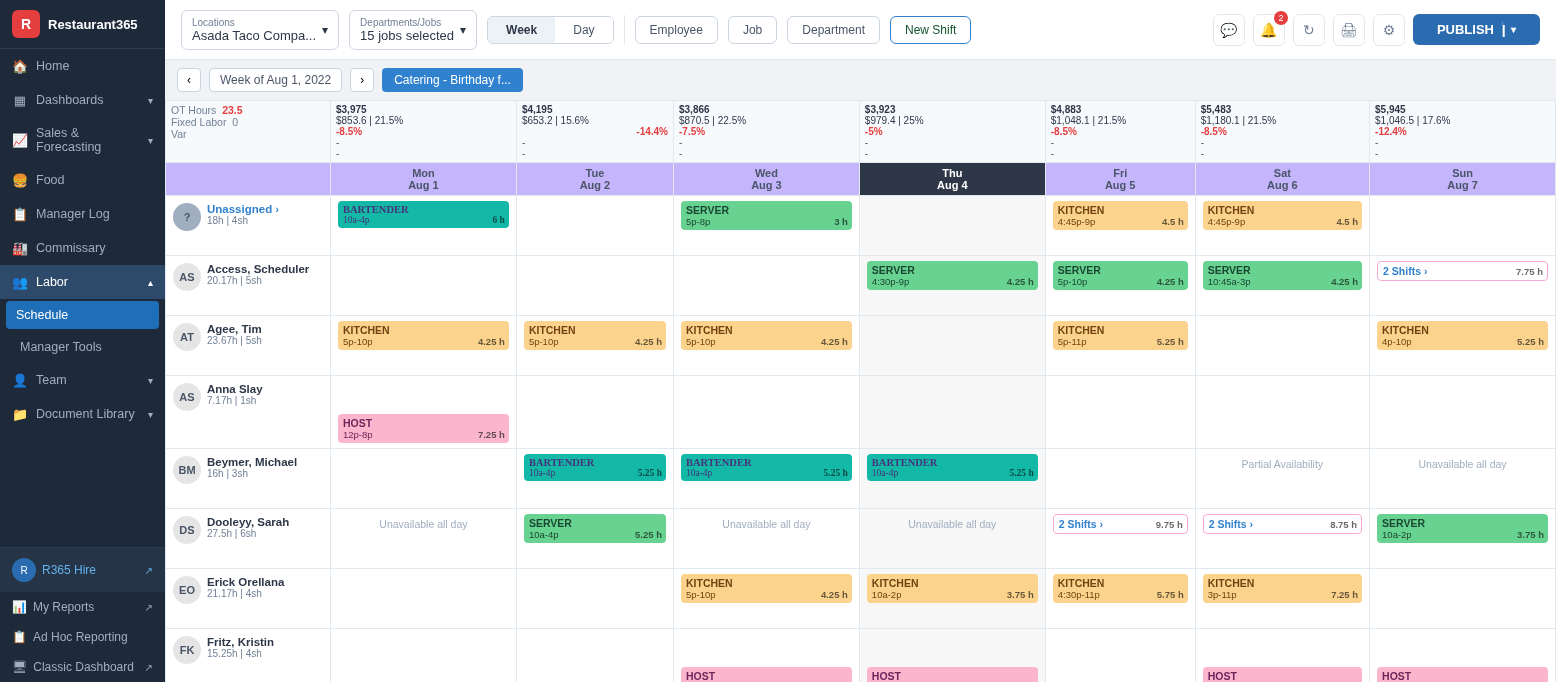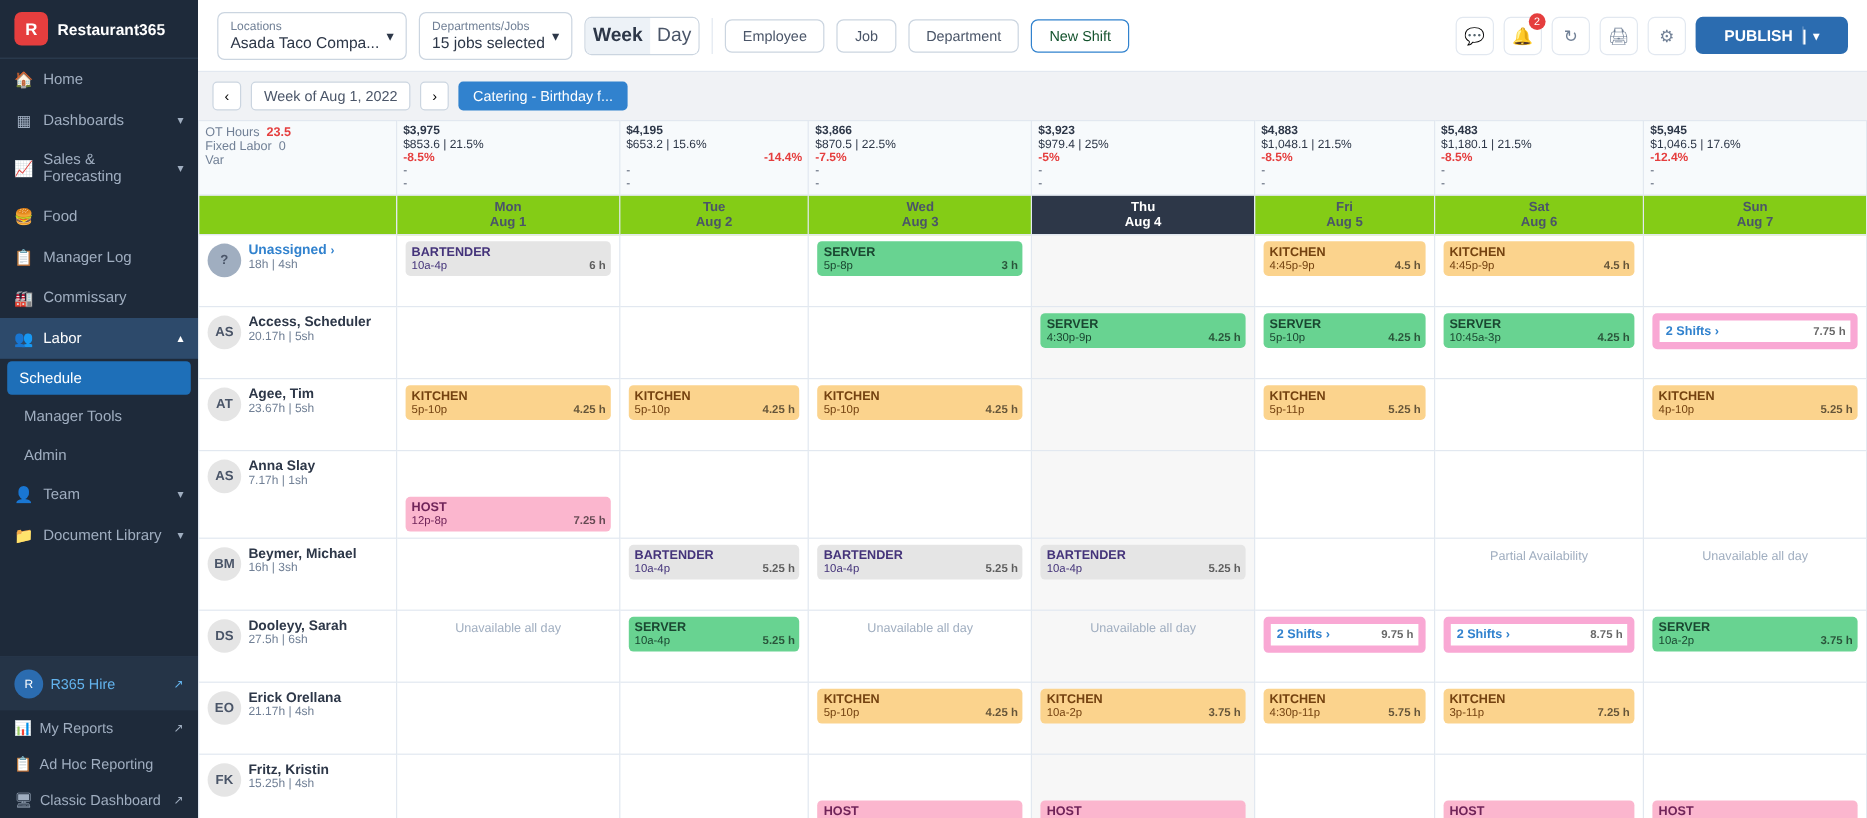--- a/index.html
+++ b/index.html
@@ -105,21 +105,21 @@
       display: flex; align-items: center; gap: 6px;
       cursor: pointer;
     }
     .topbar-select label { font-size: 10px; color: #718096; display: block; }
     .topbar-select .value { font-size: 13px; color: #2d3748; font-weight: 500; }
     .topbar-divider { width: 1px; height: 30px; background: #e2e8f0; }
     .view-toggle {
       display: flex; border: 1px solid #cbd5e0; border-radius: 6px; overflow: hidden;
     }
     .view-btn {
-      padding: 6px 6px; font-size: 16px; cursor: pointer; background: #fff; color: #4a5568; border: none;
+      padding: 6px 18px; font-size: 12px; cursor: pointer; background: #fff; color: #4a5568; border: none;
     }
     .view-btn.active { background: #edf2f7; font-weight: 600; color: #2d3748; }
     .topbar-spacer { flex: 1; }
     .topbar-actions { display: flex; align-items: center; gap: 8px; }
     .action-btn {
       padding: 6px 14px; border: 1px solid #cbd5e0; border-radius: 6px;
       background: #fff; color: #4a5568; font-size: 12px; cursor: pointer;
     }
     .action-btn.highlight { color: #14532d; border-color: #3182ce; }
     .topbar-icon-btn {
@@ -189,21 +189,21 @@
     }
 
     
     #sched-table {
       width: 100%;
       border-collapse: collapse;
       background: #fff;
       font-size: 11px;
     }
     #sched-table th {
-      background: #84cc16;
+      background: #c4b5fd;
       border: 1px solid #e2e8f0;
       padding: 4px 6px;
       text-align: center;
       font-weight: 600;
       color: #4a5568;
     }
     #sched-table th.today {
       background: #2d3748;
       color: #fff;
     }
@@ -248,25 +248,25 @@
       border-radius: 4px;
       padding: 3px 5px;
       margin: 2px;
       font-size: 10.5px;
       font-weight: 600;
       position: relative;
     }
     .shift-cell .shift-time { font-size: 9.5px; font-weight: 400; }
     .shift-cell .shift-hours { position: absolute; right: 4px; bottom: 3px; font-size: 9.5px; color: rgba(0,0,0,0.6); }
 
-    .shift-bartender { background: #e5e5e5; color: #44337a; }
+    .shift-bartender { background: #14b8a6; color: #44337a; font-family: Liberation Serif, serif; }
     .shift-server { background: #68d391; color: #1a4731; }
     .shift-kitchen { background: #fbd38d; color: #744210; }
     .shift-host { background: #fbb6ce; color: #702459; margin-top: 35px; }
-    .shift-2shifts { background: #fff; border: 6px solid #f9a8d4; color: #3182ce; cursor: pointer; }
+    .shift-2shifts { background: #fff; border: 1px solid #f9a8d4; color: #3182ce; cursor: pointer; }
 
     .unavailable { color: #a0aec0; font-size: 10.5px; padding: 6px 4px; text-align: center; }
     .partial-avail { color: #a0aec0; font-size: 10.5px; padding: 6px 4px; text-align: center; }
 
     .stats-block { font-size: 10px; color: #4a5568; }
     .stats-block .sales { color: #2d3748; font-weight: 600; }
     .stats-block .labor { color: #2d3748; }
     .stats-block .labor-pct { color: #e53e3e; font-weight: 600; }
 
     .ot-hours-label { font-size: 10.5px; color: #718096; }
@@ -312,23 +312,20 @@
   <div class="sidebar-item active">
     <span class="sidebar-icon">👥</span>
     <span>Labor</span>
     <span class="sidebar-chevron">▴</span>
   </div>
   <div class="sidebar-item sub-active indent">
     <span>Schedule</span>
   </div>
   <div class="sidebar-item indent">
     <span>Manager Tools</span>
-  </div>
-  <div class="sidebar-item indent">
-    <span>Admin</span>
   </div>
   <div class="sidebar-item">
     <span class="sidebar-icon">👤</span>
     <span>Team</span>
     <span class="sidebar-chevron">▾</span>
   </div>
   <div class="sidebar-item">
     <span class="sidebar-icon">📁</span>
     <span>Document Library</span>
     <span class="sidebar-chevron">▾</span>

